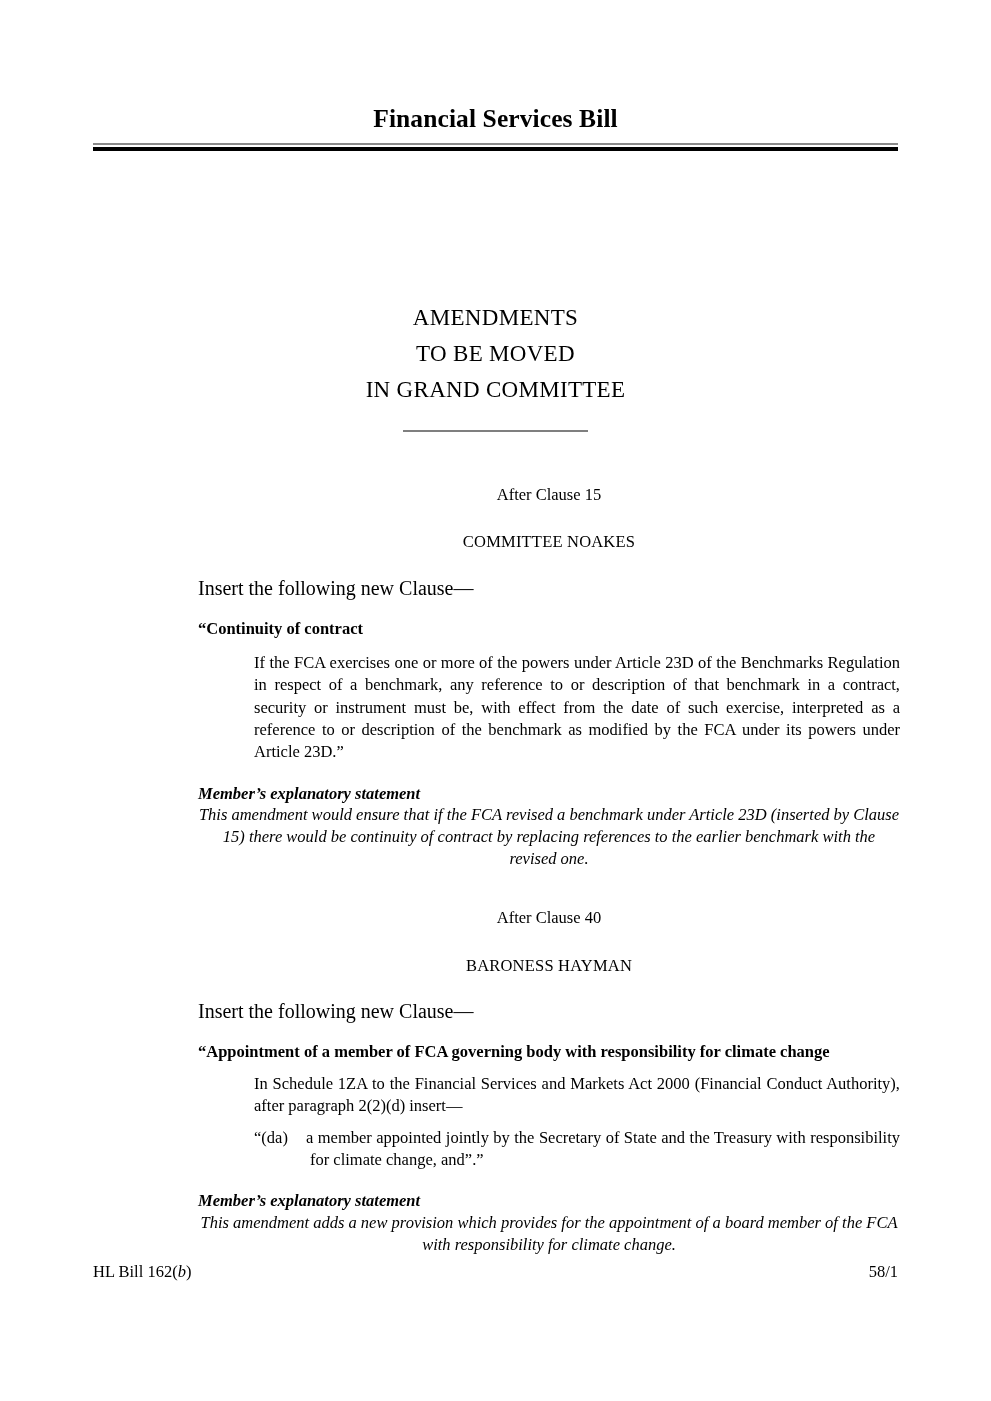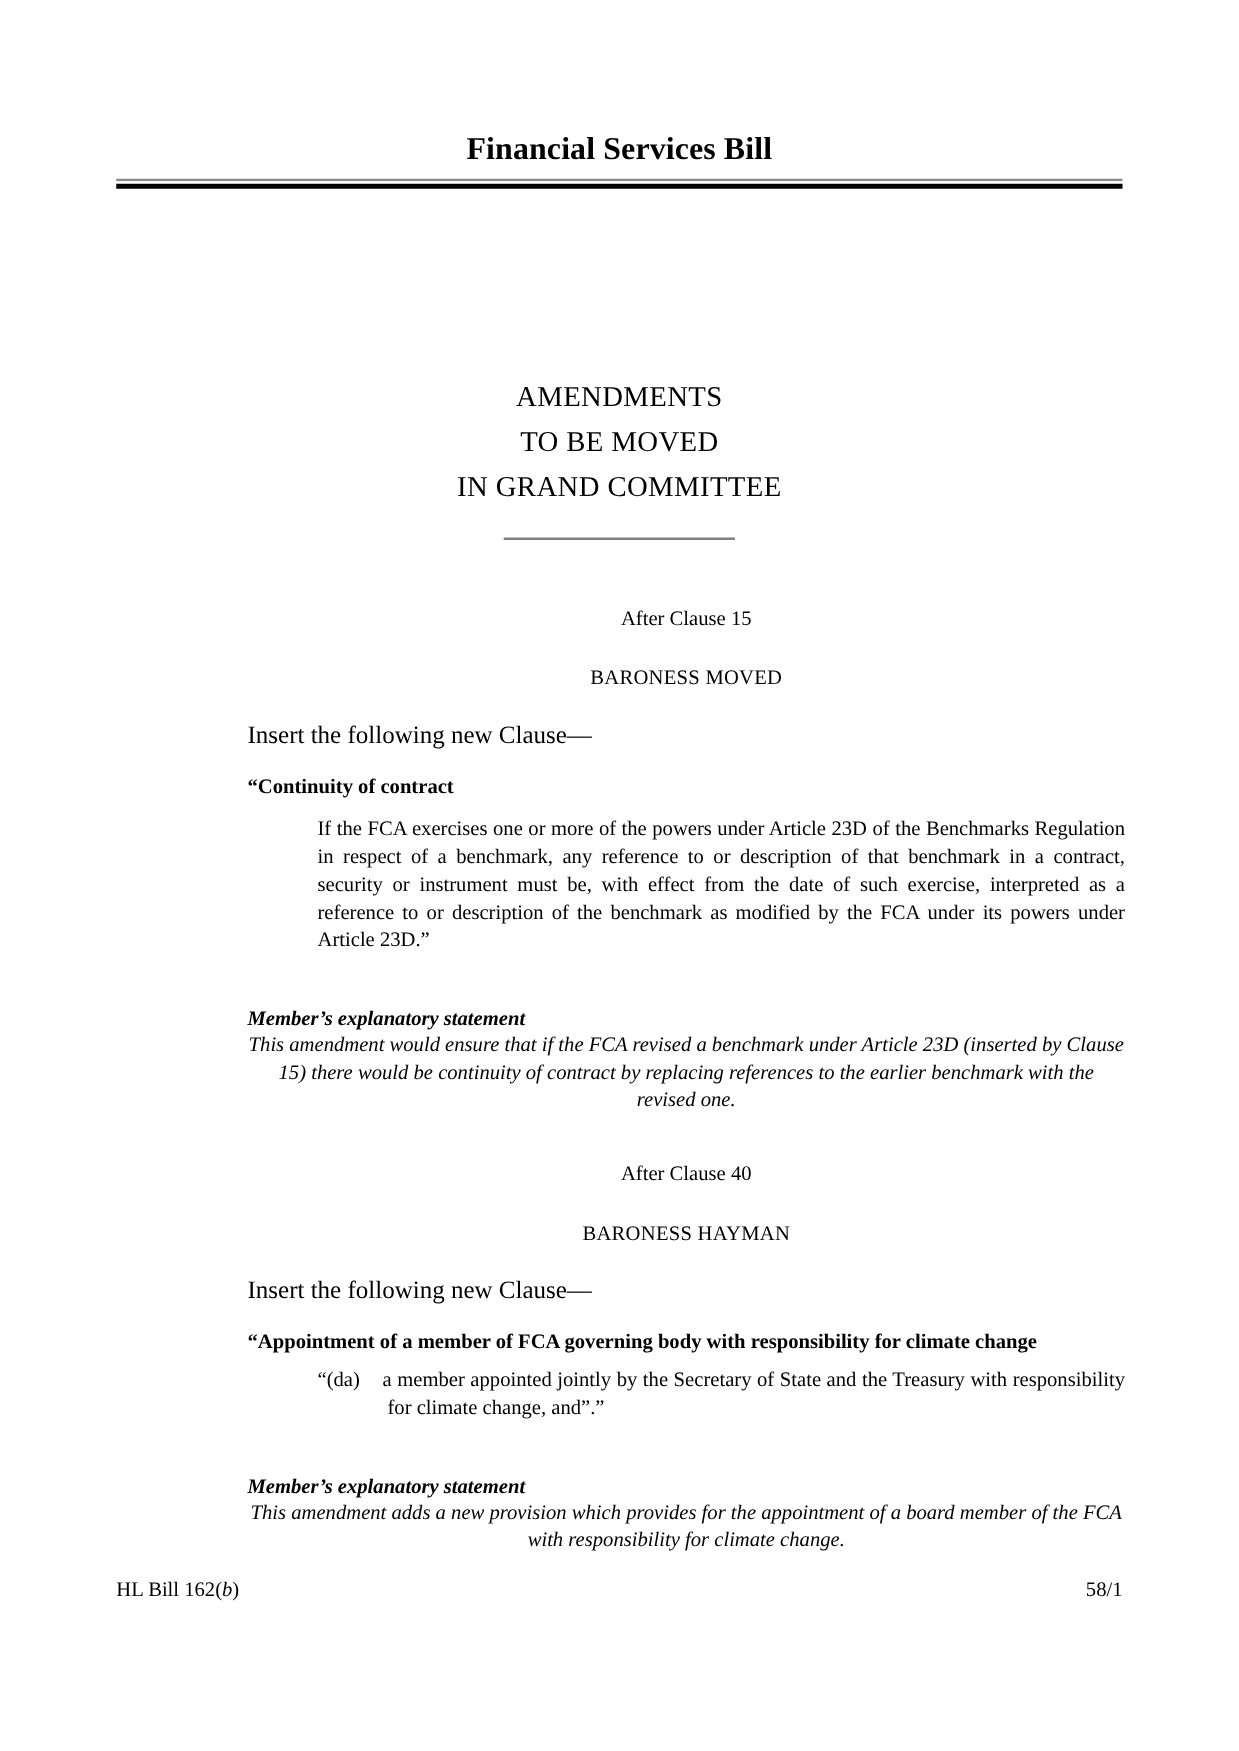--- a/index.html
+++ b/index.html
@@ -133,21 +133,21 @@
     padding-left: 56px;
     text-indent: -56px;
   }
   .sub-para .label {
     display: inline-block;
     width: 52px;
     text-indent: 0;
   }
 
   .explan {
-    margin-top: 40px;
+    margin-top: 19px;
   }
   .explan-head {
     font-size: 16.5px;
     font-weight: bold;
     font-style: italic;
     line-height: 1.3;
   }
   .explan-body {
     font-size: 16.5px;
     font-style: italic;
@@ -188,37 +188,38 @@
     <div class="line">AMENDMENTS</div>
     <div class="line">TO BE MOVED</div>
     <div class="line">IN GRAND COMMITTEE</div>
     <div class="divider-short"></div>
   </div>
 
   <div class="content">
 
     <div>
       <div class="clause-marker">After Clause 15</div>
-      <div class="mover">BARONESS MOVED</div>
+      <div class="mover">COMMITTEE NOAKES</div>
       <div class="insert-line">Insert the following new Clause—</div>
       <div class="clause-title">“Continuity of contract</div>
       <div class="clause-body">If the FCA exercises one or more of the powers under Article 23D of the Benchmarks Regulation in respect of a benchmark, any reference to or description of that benchmark in a contract, security or instrument must be, with effect from the date of such exercise, interpreted as a reference to or description of the benchmark as modified by the FCA under its powers under Article 23D.”</div>
       <div class="explan">
         <div class="explan-head">Member’s explanatory statement</div>
         <div class="explan-body">This amendment would ensure that if the FCA revised a benchmark under Article 23D (inserted by Clause 15) there would be continuity of contract by replacing references to the earlier benchmark with the revised one.</div>
       </div>
     </div>
 
     <div class="block-gap"></div>
 
     <div>
       <div class="clause-marker">After Clause 40</div>
       <div class="mover">BARONESS HAYMAN</div>
       <div class="insert-line">Insert the following new Clause—</div>
       <div class="clause-title">“Appointment of a member of FCA governing body with responsibility for climate change</div>
+      <div class="clause-body tight">In Schedule 1ZA to the Financial Services and Markets Act 2000 (Financial Conduct Authority), after paragraph 2(2)(d) insert—</div>
       <div class="sub-para">
         <span class="label">“(da)</span><span>a member appointed jointly by the Secretary of State and the Treasury with responsibility for climate change, and”.”</span>
       </div>
       <div class="explan">
         <div class="explan-head">Member’s explanatory statement</div>
         <div class="explan-body">This amendment adds a new provision which provides for the appointment of a board member of the FCA with responsibility for climate change.</div>
       </div>
     </div>
 
   </div>

